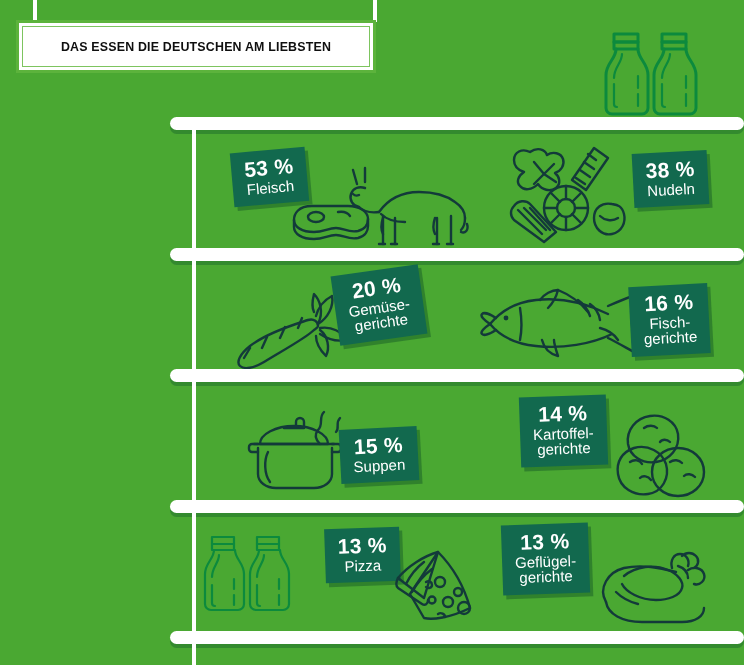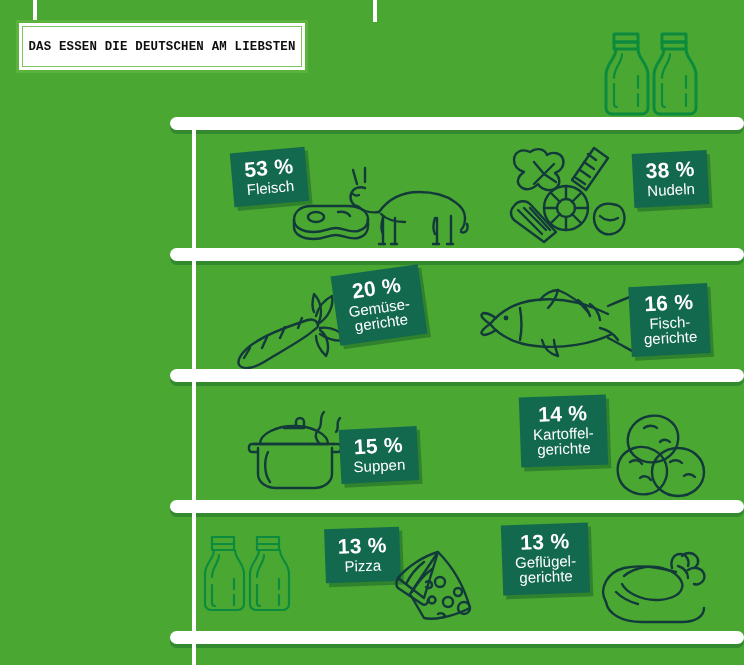--- a/index.html
+++ b/index.html
@@ -14,29 +14,28 @@
     background: #4aa832;
     overflow: hidden;
     font-family: "Liberation Sans", sans-serif;
   }
 
   
   .title-box {
     position: absolute;
     left: 16px;
     top: 20px;
-    width: 292px;
+    width: 360px;
     height: 53px;
     background: #ffffff;
     border: 3px solid #5cb33c;
     box-sizing: border-box;
     display: flex;
     align-items: center;
     justify-content: center;
-    font-family: Liberation Mono, monospace;
   }
   .title-box .inner {
     position: absolute;
     left: 3px; top: 3px; right: 3px; bottom: 3px;
     border: 1px solid #7dc45f;
     pointer-events: none;
   }
   .title-text {
     position: relative;
     font-size: 12.4px;

